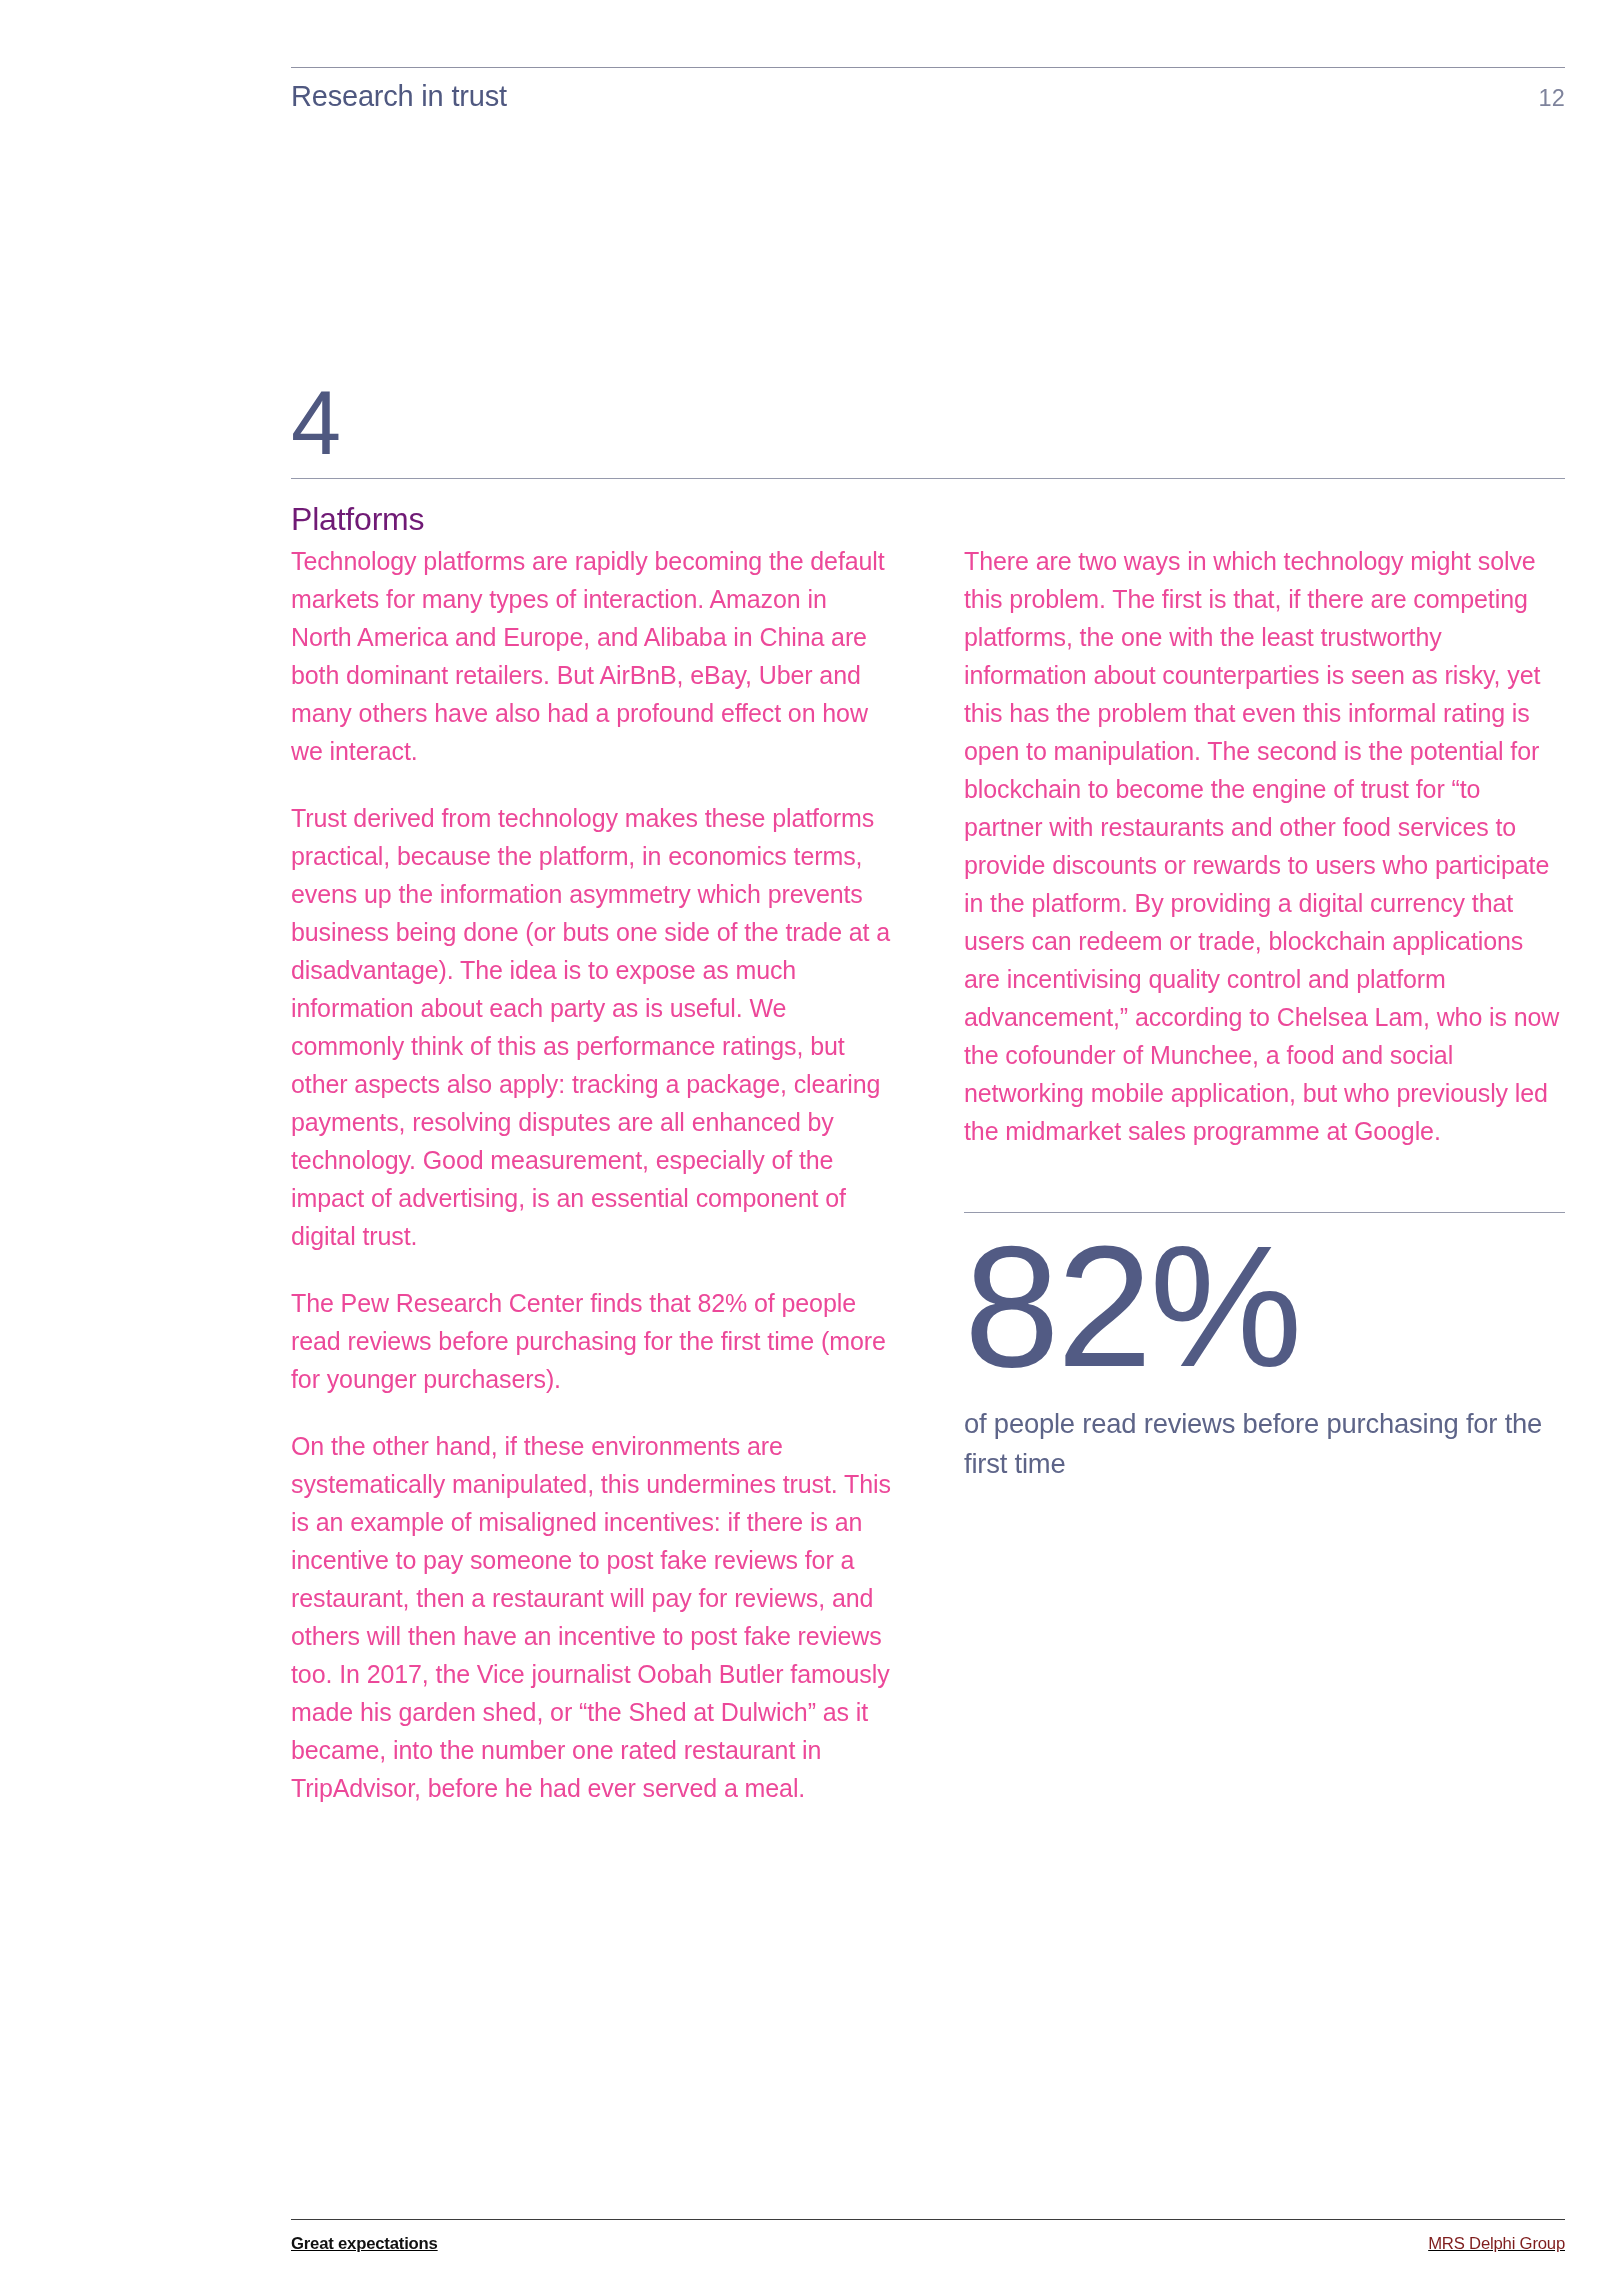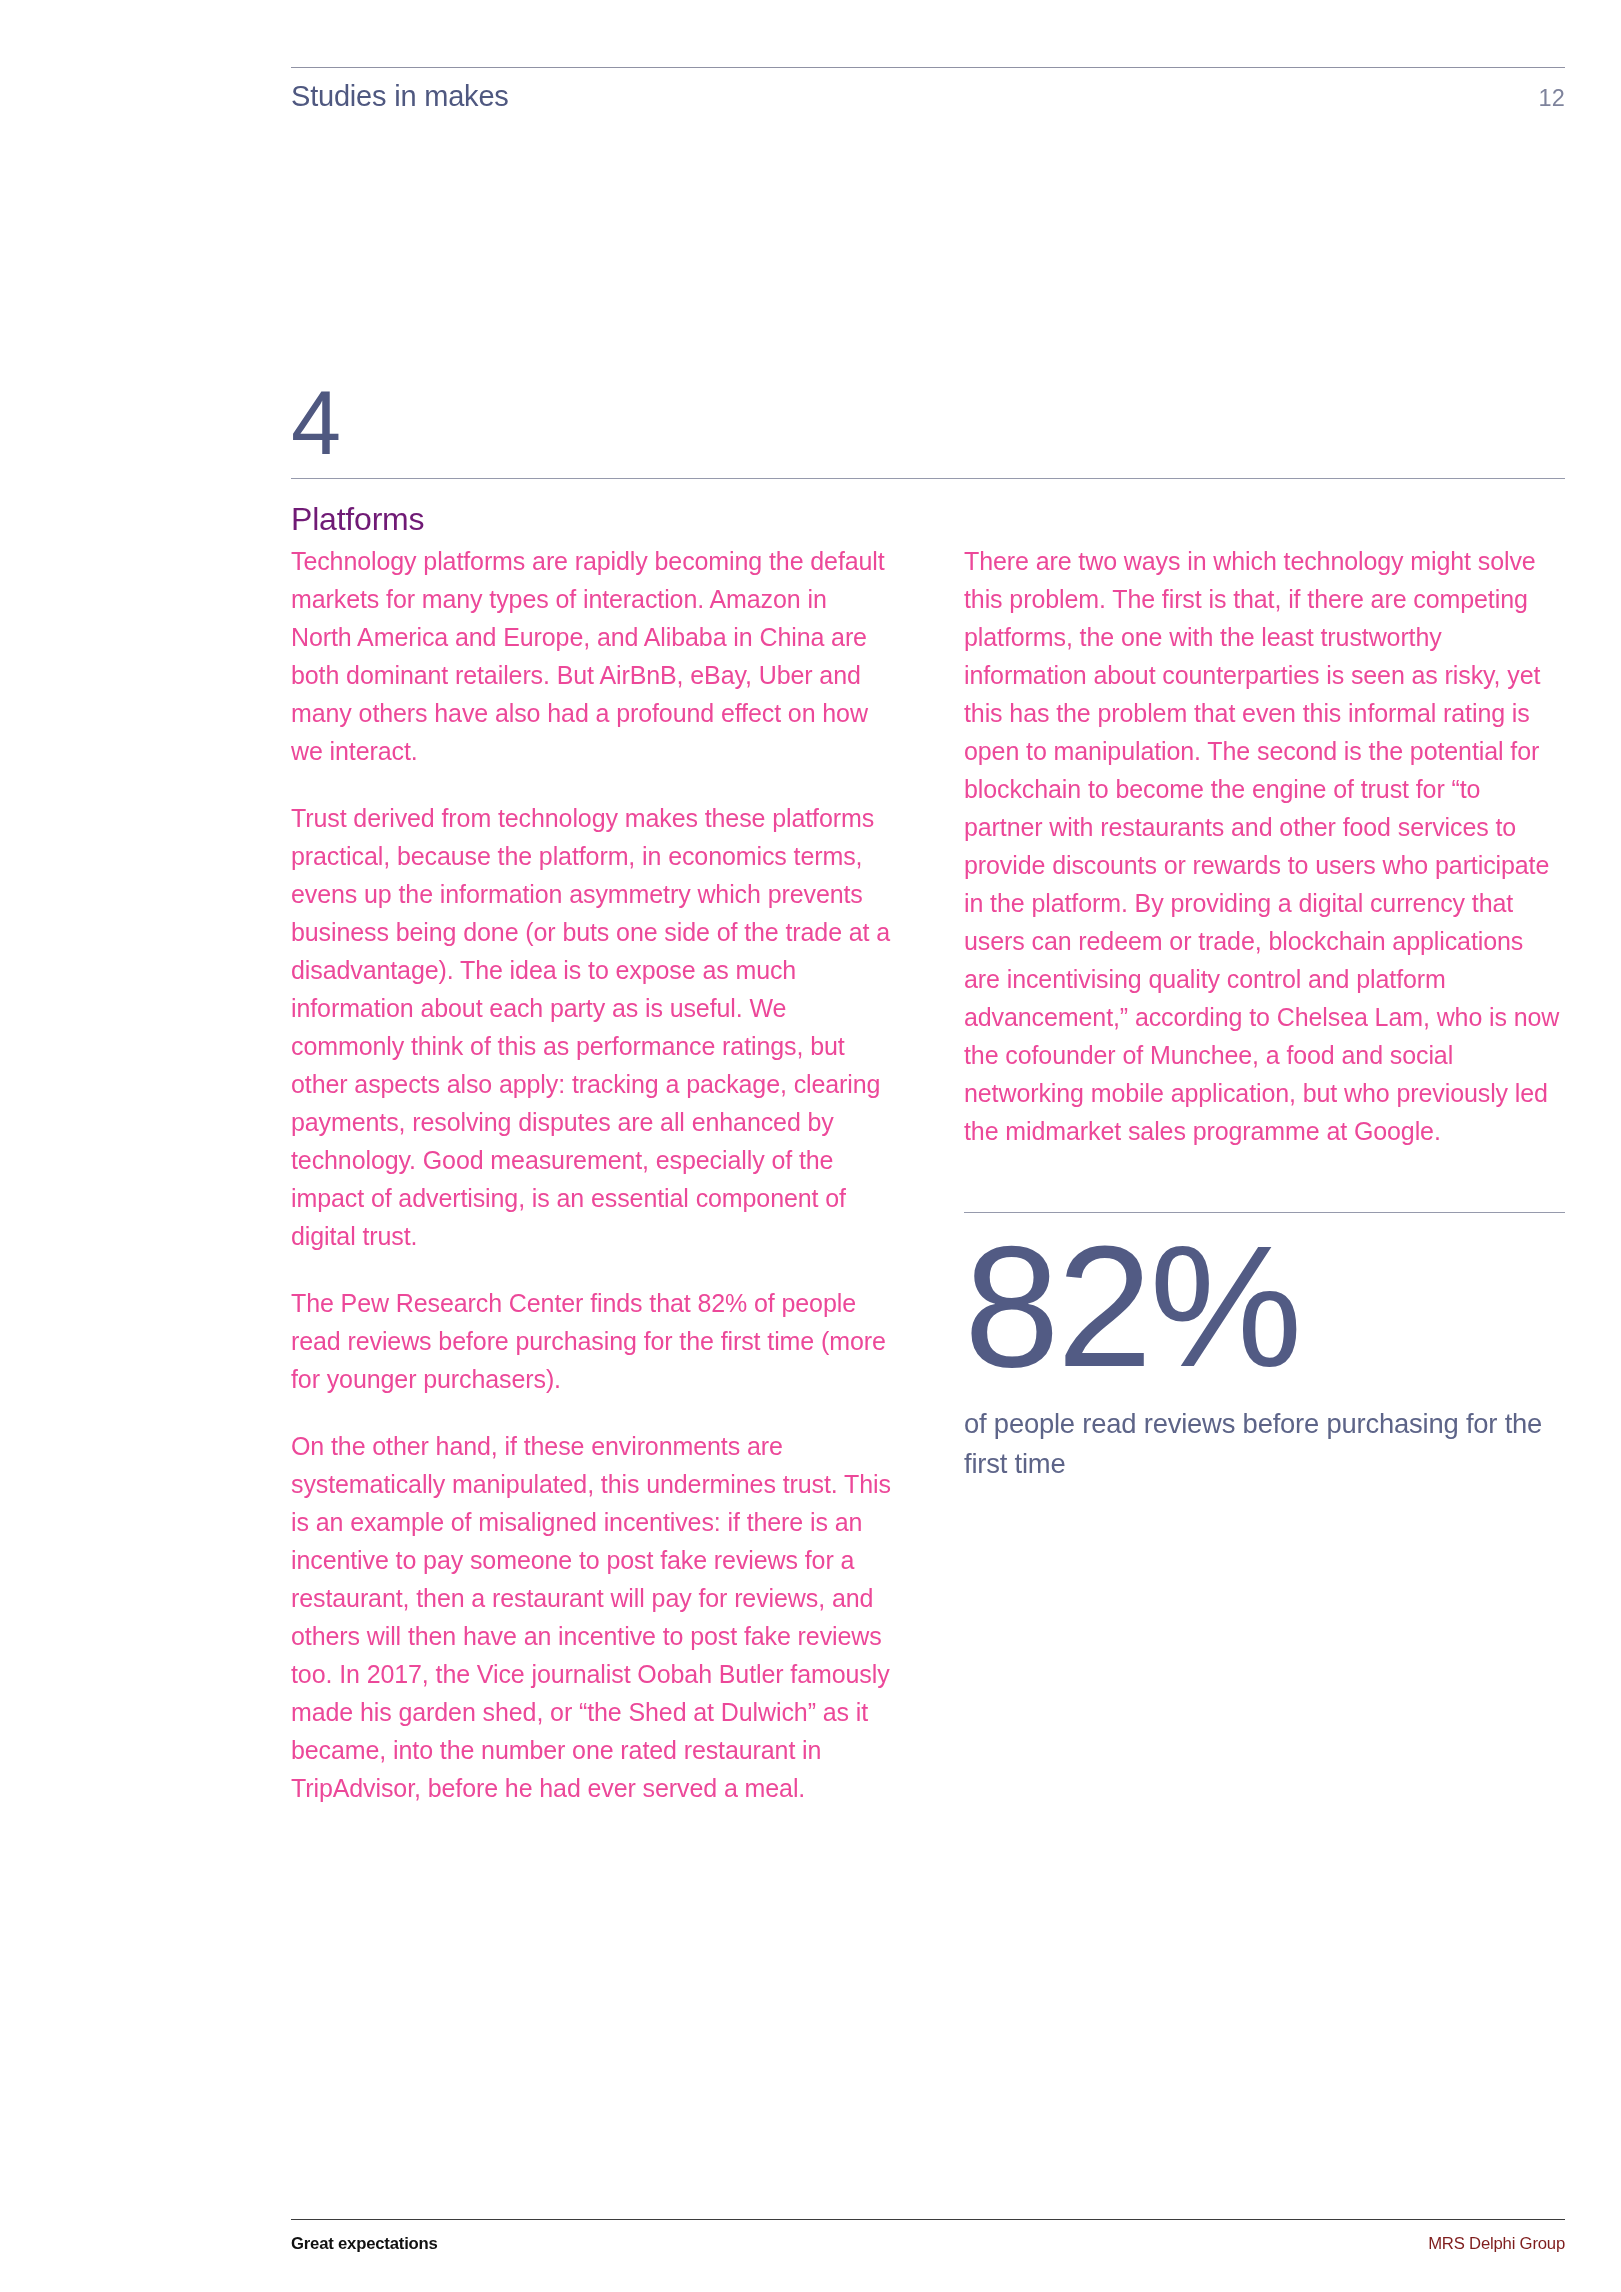--- a/index.html
+++ b/index.html
@@ -140,20 +140,21 @@
   .footer-rule {
     width: 100%;
     height: 1px;
     background: #3b3b3b;
   }
   .footer-row {
     display: flex;
     align-items: baseline;
     justify-content: space-between;
     padding-top: 13.7px;
+    text-decoration: underline;
   }
   .footer-left {
     font-size: 16.7px;
     color: #111111;
     font-weight: bold;
     letter-spacing: -0.2px;
   }
   .footer-right {
     font-size: 16.7px;
     color: #7f1d1d;
@@ -161,21 +162,21 @@
   }
 </style>
 </head>
 <body>
 
 <div class="page">
 
   <div class="header">
     <div class="header-rule"></div>
     <div class="header-row">
-      <div class="header-title">Studies in makes</div>
+      <div class="header-title">Research in trust</div>
       <div class="header-pageno">12</div>
     </div>
   </div>
 
   <div class="section-open">
     <div class="section-number">4</div>
     <div class="section-rule"></div>
     <div class="section-title">Platforms</div>
   </div>
 

